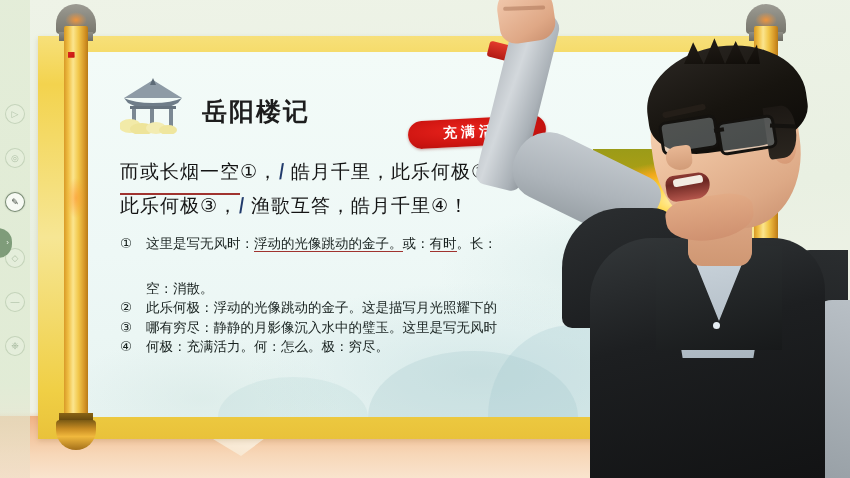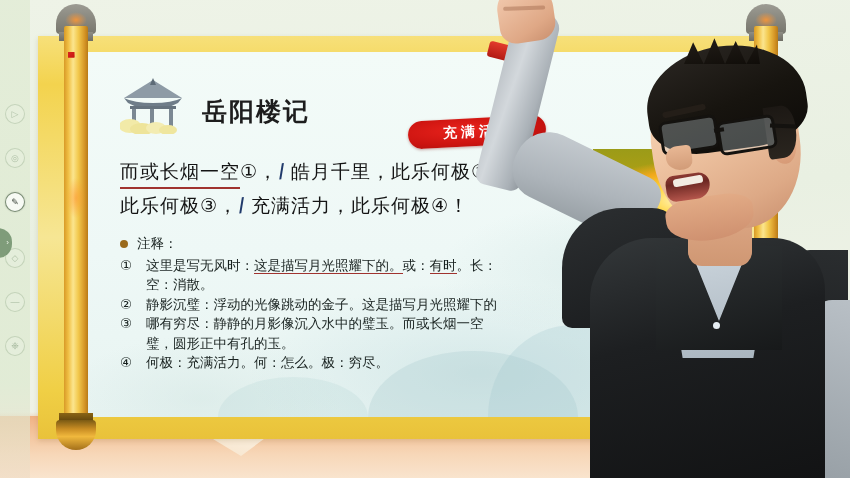--- a/index.html
+++ b/index.html
@@ -157,38 +157,38 @@
     transform: rotate(-14deg); z-index: 9;
   }
 
   
   #passage {
     position: absolute; left: 52px; top: 102px; width: 420px;
     font-family: "DejaVu Sans", sans-serif;
     font-size: 19px; line-height: 34px; color: #141414; letter-spacing: 1px;
     white-space: nowrap;
   }
-  .ul-red { border-bottom: 2px solid #a0332f; padding-bottom: 5px; }
+  .ul-red { border-bottom: 2px solid #a0332f; padding-bottom: 11px; }
   .slash {
     display:inline-block; width:13px; color:#203a6b; font-weight:600;
     transform: rotate(-8deg) translateY(-1px);
   }
 
   
   #notes {
     position: absolute; left: 52px; top: 182px; width: 470px;
     font-family: "DejaVu Sans", sans-serif;
     font-size: 13.5px; line-height: 19.5px; color: #17201e;
   }
   #noteshdr { display:flex; align-items:center; margin-bottom:2px; }
   #notedot { width:8px; height:8px; border-radius:50%; background:#9a6a1c; margin-right:9px; }
   .note { display:flex; white-space:nowrap; }
   .note .num { width: 26px; flex: 0 0 26px; }
   .note .body { flex: 1; }
-  .cont { padding-left: 26px; white-space: nowrap; }
+  .cont { padding-left: 26px; white-space: nowrap; margin-top: 25px; }
   .ul-r { border-bottom: 1.5px solid #a0332f; }
 
   
   #inset {
     position: absolute; left: 525px; top: 97px; width: 185px; height: 143px;
     background:
       radial-gradient(ellipse 110px 48px at 48% 36%, #fff6c8 0%, #ffd43a 32%, #f0a81c 60%, rgba(200,140,10,0) 82%),
       linear-gradient(180deg,#9b9b18 0%,#b5a112 28%,#c9a911 55%,#a68d10 80%,#8d7a0d 100%);
     z-index: 6; overflow: hidden;
   }
@@ -371,46 +371,41 @@
       <div id="badgegem"></div>
       <div id="badge">
         <span>充满活力</span>
       </div>
 
       <div id="passage">
         <div>
           <span class="ul-red">而或长烟一空</span><span>①</span><span>，</span><span class="slash">/</span><span>皓月千里，此乐何极</span><span>②</span><span>，</span>
         </div>
         <div>
-          <span>此乐何极</span><span>③</span><span>，</span><span class="slash">/</span><span>充满活力，此乐何极</span><span>④</span><span>！</span>
+          <span>此乐何极</span><span>③</span><span>，</span><span class="slash">/</span><span>渔歌互答，皓月千里</span><span>④</span><span>！</span>
         </div>
       </div>
 
       <div id="notes">
-        <div id="noteshdr">
-          <div id="notedot"></div>
-          <div>注释：</div>
-        </div>
 
         <div class="note">
           <div class="num">①</div>
-          <div class="body"><span>这里是写无风时：</span><span class="ul-r">这是描写月光照耀下的。</span><span>或：</span><span class="ul-r">有时</span><span>。长：</span></div>
+          <div class="body"><span>这里是写无风时：</span><span class="ul-r">浮动的光像跳动的金子。</span><span>或：</span><span class="ul-r">有时</span><span>。长：</span></div>
         </div>
         <div class="cont">空：消散。</div>
 
         <div class="note">
           <div class="num">②</div>
-          <div class="body"><span>静影沉璧：</span><span>浮动的光像跳动的金子。这是描写月光照耀下的</span></div>
+          <div class="body"><span>此乐何极：</span><span>浮动的光像跳动的金子。这是描写月光照耀下的</span></div>
         </div>
 
         <div class="note">
           <div class="num">③</div>
-          <div class="body"><span>哪有穷尽：</span><span>静静的月影像沉入水中的璧玉。而或长烟一空</span></div>
-        </div>
-        <div class="cont">璧，圆形正中有孔的玉。</div>
+          <div class="body"><span>哪有穷尽：</span><span>静静的月影像沉入水中的璧玉。这里是写无风时</span></div>
+        </div>
 
         <div class="note">
           <div class="num">④</div>
           <div class="body"><span>何极：</span><span>充满活力。何：怎么。极：穷尽。</span></div>
         </div>
       </div>
 
       <div id="inset">
         <div class="spark" style="left:40px;top:28px;width:3px;height:3px"></div>
         <div class="spark" style="left:62px;top:42px;width:4px;height:4px"></div>

